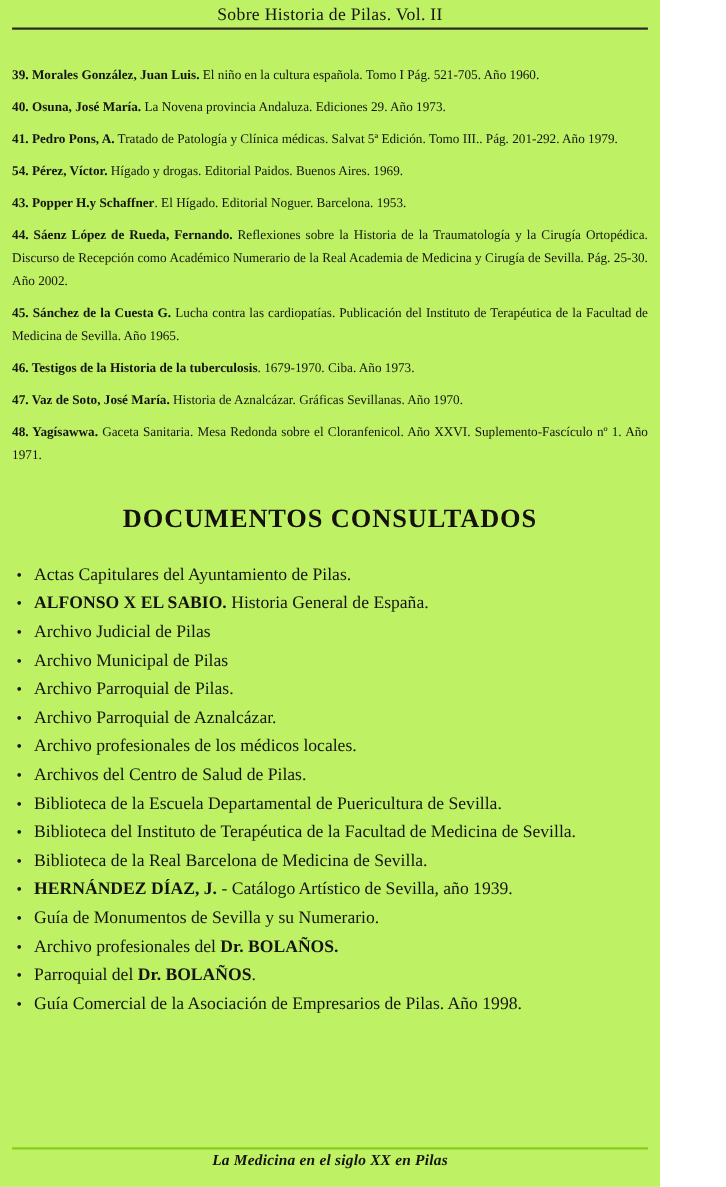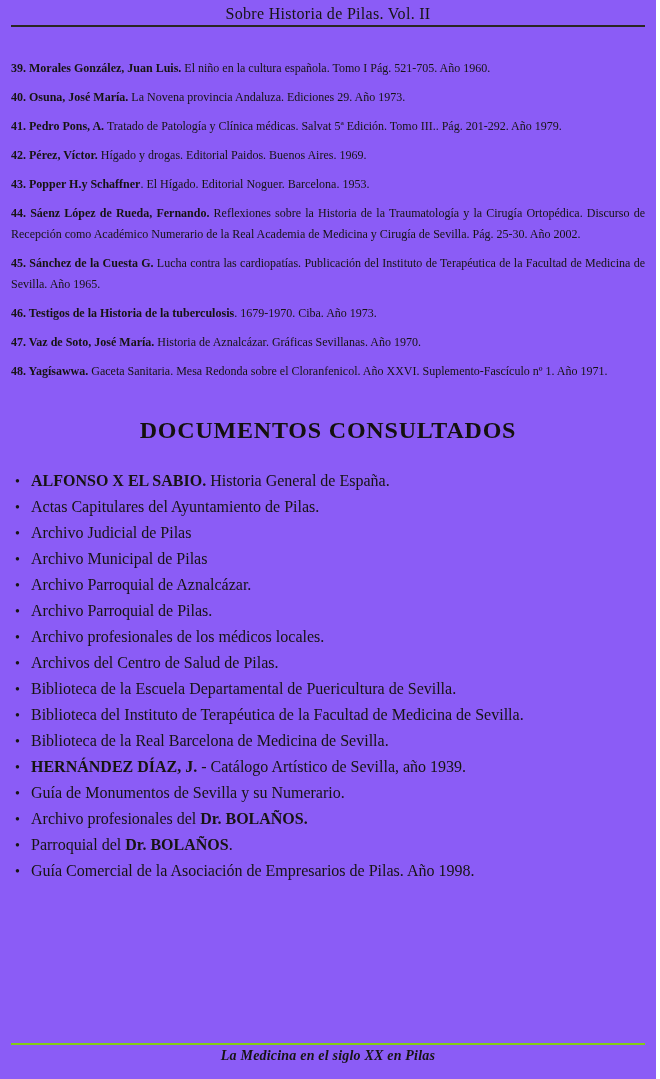--- a/index.html
+++ b/index.html
@@ -2,24 +2,24 @@
 <html><head>
 <meta charset="utf-8">
 <style>
   html, body {
     margin: 0;
     padding: 0;
     background: #ffffff;
   }
   .page {
     position: relative;
-    width: 656px;
+    width: 600px;
     height: 1079px;
     box-sizing: border-box;
-    background: #8b5cf6;
+    background: #bef264;
     color: #161412;
     font-family: "Liberation Serif", "DejaVu Serif", serif;
     padding: 0 11px;
     overflow: hidden;
   }
   
   .running-head {
     padding-top: 4px;
     text-align: center;
     font-size: 16px;
@@ -90,38 +90,38 @@
 
 <div class="page">
 
   <div class="running-head">Sobre Historia de Pilas. Vol. II</div>
   <div class="head-rule"></div>
 
   <div class="entries">
     <p class="entry"><b>39. Morales González, Juan Luis.</b><span> El niño en la cultura española. Tomo I Pág. 521-705. Año 1960.</span></p>
     <p class="entry"><b>40. Osuna, José María.</b><span> La Novena provincia Andaluza. Ediciones 29. Año 1973.</span></p>
     <p class="entry"><b>41. Pedro Pons, A.</b><span> Tratado de Patología y Clínica médicas. Salvat 5ª Edición. Tomo III.. Pág. 201-292. Año 1979.</span></p>
-    <p class="entry"><b>42. Pérez, Víctor.</b><span> Hígado y drogas. Editorial Paidos. Buenos Aires. 1969.</span></p>
+    <p class="entry"><b>54. Pérez, Víctor.</b><span> Hígado y drogas. Editorial Paidos. Buenos Aires. 1969.</span></p>
     <p class="entry"><b>43. Popper H.y Schaffner</b><span>. El Hígado. Editorial Noguer. Barcelona. 1953.</span></p>
     <p class="entry"><b>44. Sáenz López de Rueda, Fernando.</b><span> Reflexiones sobre la Historia de la Traumatología y la Cirugía Ortopédica. Discurso de Recepción como Académico Numerario de la Real Academia de Medicina y Cirugía de Sevilla. Pág. 25-30. Año 2002.</span></p>
     <p class="entry"><b>45. Sánchez de la Cuesta G.</b><span> Lucha contra las cardiopatías. Publicación del Instituto de Terapéutica de la Facultad de Medicina de Sevilla. Año 1965.</span></p>
     <p class="entry"><b>46. Testigos de la Historia de la tuberculosis</b><span>. 1679-1970. Ciba. Año 1973.</span></p>
     <p class="entry"><b>47. Vaz de Soto, José María.</b><span> Historia de Aznalcázar. Gráficas Sevillanas. Año 1970.</span></p>
     <p class="entry"><b>48. Yagísawwa.</b><span> Gaceta Sanitaria. Mesa Redonda sobre el Cloranfenicol. Año XXVI. Suplemento-Fascículo nº 1. Año 1971.</span></p>
   </div>
 
   <div class="section-title">DOCUMENTOS CONSULTADOS</div>
 
   <ul class="doc-list">
+    <li class="doc-item"><span class="bullet">•</span><span>Actas Capitulares del Ayuntamiento de Pilas.</span><b></b><span></span></li>
     <li class="doc-item"><span class="bullet">•</span><span></span><b>ALFONSO X EL SABIO.</b><span> Historia General de España.</span></li>
-    <li class="doc-item"><span class="bullet">•</span><span>Actas Capitulares del Ayuntamiento de Pilas.</span><b></b><span></span></li>
     <li class="doc-item"><span class="bullet">•</span><span>Archivo Judicial de Pilas</span><b></b><span></span></li>
     <li class="doc-item"><span class="bullet">•</span><span>Archivo Municipal de Pilas</span><b></b><span></span></li>
+    <li class="doc-item"><span class="bullet">•</span><span>Archivo Parroquial de Pilas.</span><b></b><span></span></li>
     <li class="doc-item"><span class="bullet">•</span><span>Archivo Parroquial de Aznalcázar.</span><b></b><span></span></li>
-    <li class="doc-item"><span class="bullet">•</span><span>Archivo Parroquial de Pilas.</span><b></b><span></span></li>
     <li class="doc-item"><span class="bullet">•</span><span>Archivo profesionales de los médicos locales.</span><b></b><span></span></li>
     <li class="doc-item"><span class="bullet">•</span><span>Archivos del Centro de Salud de Pilas.</span><b></b><span></span></li>
     <li class="doc-item"><span class="bullet">•</span><span>Biblioteca de la Escuela Departamental de Puericultura de Sevilla.</span><b></b><span></span></li>
     <li class="doc-item"><span class="bullet">•</span><span>Biblioteca del Instituto de Terapéutica de la Facultad de Medicina de Sevilla.</span><b></b><span></span></li>
     <li class="doc-item"><span class="bullet">•</span><span>Biblioteca de la Real Barcelona de Medicina de Sevilla.</span><b></b><span></span></li>
     <li class="doc-item"><span class="bullet">•</span><span></span><b>HERNÁNDEZ DÍAZ, J.</b><span> - Catálogo Artístico de Sevilla, año 1939.</span></li>
     <li class="doc-item"><span class="bullet">•</span><span>Guía de Monumentos de Sevilla y su Numerario.</span><b></b><span></span></li>
     <li class="doc-item"><span class="bullet">•</span><span>Archivo profesionales del </span><b>Dr. BOLAÑOS.</b><span></span></li>
     <li class="doc-item"><span class="bullet">•</span><span>Parroquial del </span><b>Dr. BOLAÑOS</b><span>.</span></li>
     <li class="doc-item"><span class="bullet">•</span><span>Guía Comercial de la Asociación de Empresarios de Pilas. Año 1998.</span><b></b><span></span></li>

